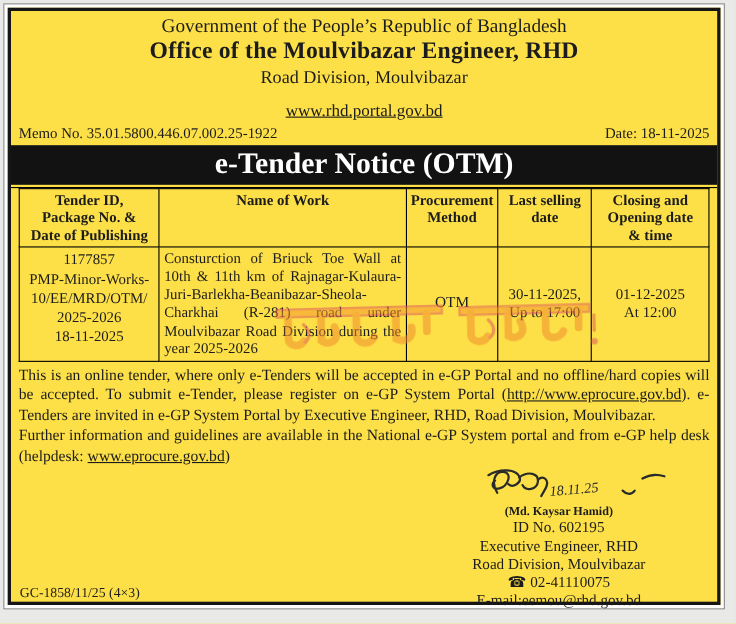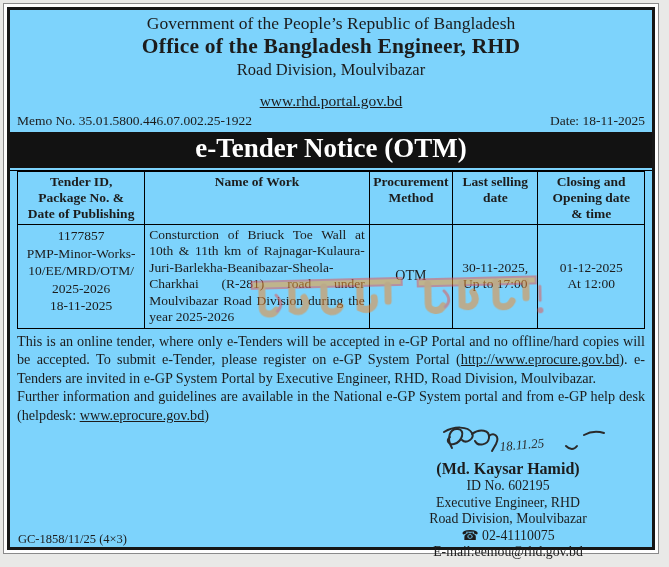--- a/index.html
+++ b/index.html
@@ -7,21 +7,21 @@
     width:669px;height:567px;background:#e9e9e7;overflow:hidden;
     font-family:"Liberation Serif","DejaVu Serif",serif;color:#1c1c1c;
     position:relative;
   }
   .doc{
     position:absolute;left:3px;top:3px;width:656px;height:551px;
     border:1px solid #8a8a8a;background:#fefefe;padding:3px;box-sizing:border-box;
   }
   .frame{
     border:3px solid #161616;height:100%;box-sizing:border-box;
-    display:flex;flex-direction:column;position:relative;background:#7dd3fc;
+    display:flex;flex-direction:column;position:relative;background:#fde047;
   }
   
   .hdr{text-align:center;padding-top:3px;line-height:1.2;}
   .hdr .gov{font-size:17.5px;}
   .hdr .office{font-size:21.5px;font-weight:bold;letter-spacing:.2px;}
   .hdr .division{font-size:16.5px;}
   .hdr .site{font-size:15.5px;text-decoration:underline;display:inline-block;margin-top:12px;}
   .memo-row{
     display:flex;justify-content:space-between;align-items:flex-end;
     font-size:13.5px;padding:3px 7px 2px;
@@ -45,35 +45,35 @@
   tr.body-row td{height:95px;}
   
   .paras{margin:3px 7px 0;font-size:14.2px;line-height:1.3;}
   .paras p{margin:0;text-align:justify;}
   .ulink{text-decoration:underline;color:inherit;}
   
   .bottom{position:relative;flex:1;min-height:128px;}
   .sig{position:absolute;right:16px;top:0;width:256px;text-align:center;
        font-size:13.8px;line-height:1.2;}
   .sig .scribble{display:block;margin:0 auto -3px 58px;}
-  .sig .name{font-weight:bold;font-size:16px;}
+  .sig .name{font-weight:bold;font-size:11px;}
   .gc{position:absolute;left:8px;bottom:5px;font-size:12.5px;}
   
   .wm{position:absolute;left:238px;top:256px;opacity:.55;filter:blur(.5px);
       transform:rotate(-1.5deg);pointer-events:none;z-index:5;}
 </style>
 </head>
 <body>
 
 <div class="doc">
   <div class="frame">
 
     <div class="hdr">
       <div class="gov">Government of the People’s Republic of Bangladesh</div>
-      <div class="office">Office of the Bangladesh Engineer, RHD</div>
+      <div class="office">Office of the Moulvibazar Engineer, RHD</div>
       <div class="division">Road Division, Moulvibazar</div>
       <span class="site">www.rhd.portal.gov.bd</span>
     </div>
 
     <div class="memo-row">
       <span>Memo No. 35.01.5800.446.07.002.25-1922</span>
       <span>Date: 18-11-2025</span>
     </div>
 
     <div class="banner">e-Tender Notice (OTM)</div>

